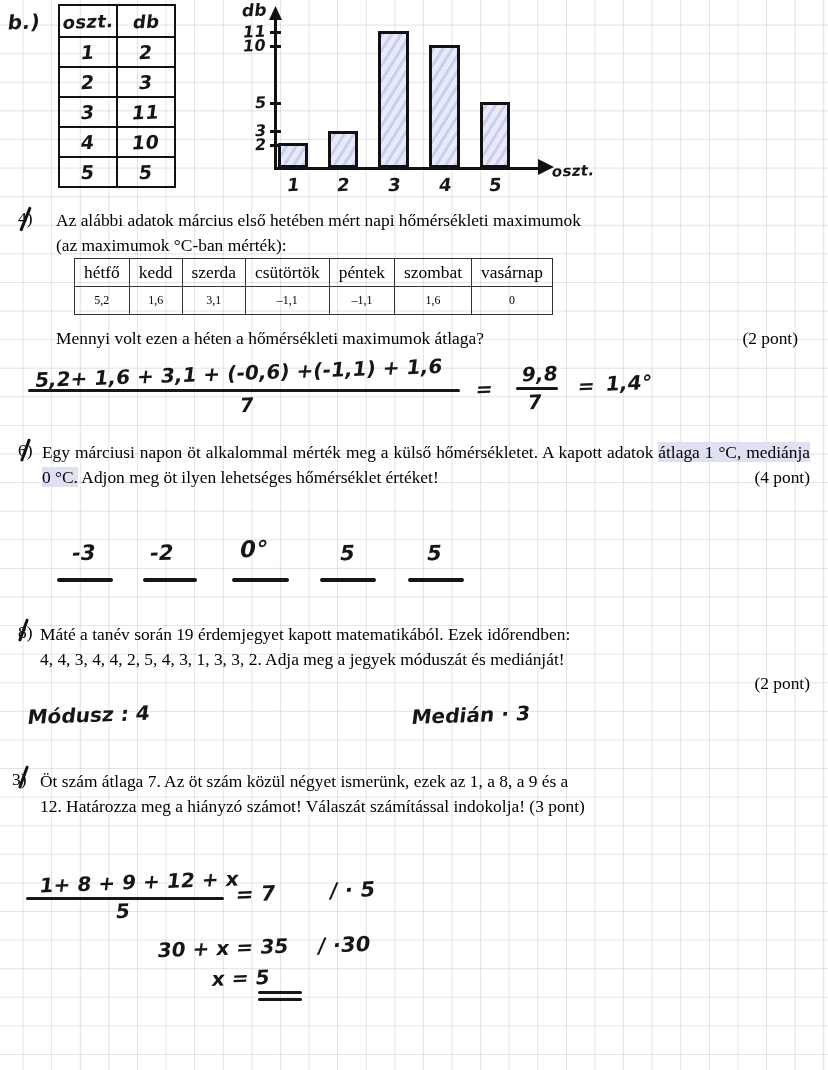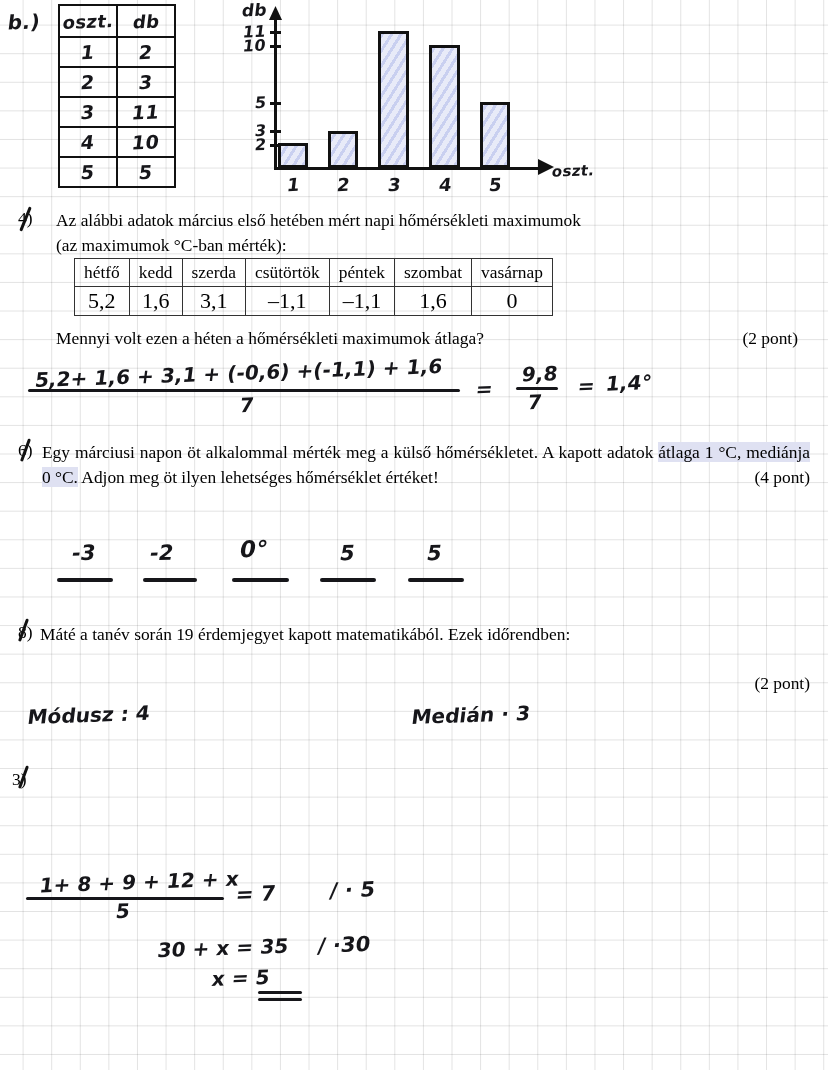--- a/index.html
+++ b/index.html
@@ -71,21 +71,21 @@
 
   
   #ttable{position:absolute;left:74px;top:258px;border-collapse:collapse;}
   #ttable td{
     border:1.4px solid #333;
     text-align:center;
     font-size:17.4px;
     height:25px;
     padding:1px 9px;
   }
-  #ttable tr.vals td{font-size:22px;}
+  #ttable tr.vals td{font-size:12px;}
 
   .hl{background:#dfe1f2;}
 
   
   .frac-line{position:absolute;background:#16161a;height:3px;border-radius:2px;}
   .ans-line{position:absolute;background:#16161a;height:3.5px;border-radius:2px;}
   .hwtext{position:absolute;font-family:"DejaVu Sans",sans-serif;font-weight:700;color:#16161a;}
 </style>
 </head>
 <body>
@@ -254,35 +254,41 @@
   <div class="ans-line" style="left:320px;top:578px;width:56px;"></div>
 
   <div class="hwtext" style="left:427px;top:541px;font-size:21px;"><span class="hw-slant2">5</span></div>
   <div class="ans-line" style="left:408px;top:578px;width:56px;"></div>
 
   <div class="pnum" style="left:18px;top:622px;">8)</div>
   <div class="strike2" style="left:22px;top:618px;"></div>
 
   <div class="prob" style="left:40px;top:622px;width:770px;">
     <span>Máté a tanév során 19 érdemjegyet kapott matematikából. Ezek időrendben:</span><br>
+    <span>4, 4, 3, 4, 4, 2, 5, 4, 3, 1, 3, 3, 2. Adja meg a jegyek móduszát és mediánját!</span>
   </div>
   <div class="prob" style="left:40px;top:671px;width:770px;text-align:right;">
     <span>(2 pont)</span>
   </div>
 
   <div class="hwtext" style="left:28px;top:703px;font-size:20px;">
     <span class="hw-slant">Módusz : 4</span>
   </div>
   <div class="hwtext" style="left:412px;top:703px;font-size:20px;">
     <span class="hw-slant">Medián · 3</span>
   </div>
 
   <div class="pnum" style="left:12px;top:769px;">3)</div>
   <div class="strike2" style="left:22px;top:765px;"></div>
 
+  <div class="prob" style="left:40px;top:769px;width:772px;">
+    <span>Öt szám átlaga 7. Az öt szám közül négyet ismerünk, ezek az 1, a 8, a 9 és a</span><br>
+    <span>12. Határozza meg a hiányzó számot! Válaszát számítással indokolja!</span>
+    <span>(3 pont)</span>
+  </div>
 
   <div class="hwtext" style="left:40px;top:870px;font-size:20px;">
     <span class="hw-slant">1+ 8 + 9 + 12 + x</span>
   </div>
   <div class="frac-line" style="left:26px;top:897px;width:198px;"></div>
   <div class="hwtext" style="left:116px;top:899px;font-size:20px;">
     <span class="hw-slant">5</span>
   </div>
   <div class="hwtext" style="left:236px;top:882px;font-size:21px;">
     <span class="hw-slant">= 7</span>

